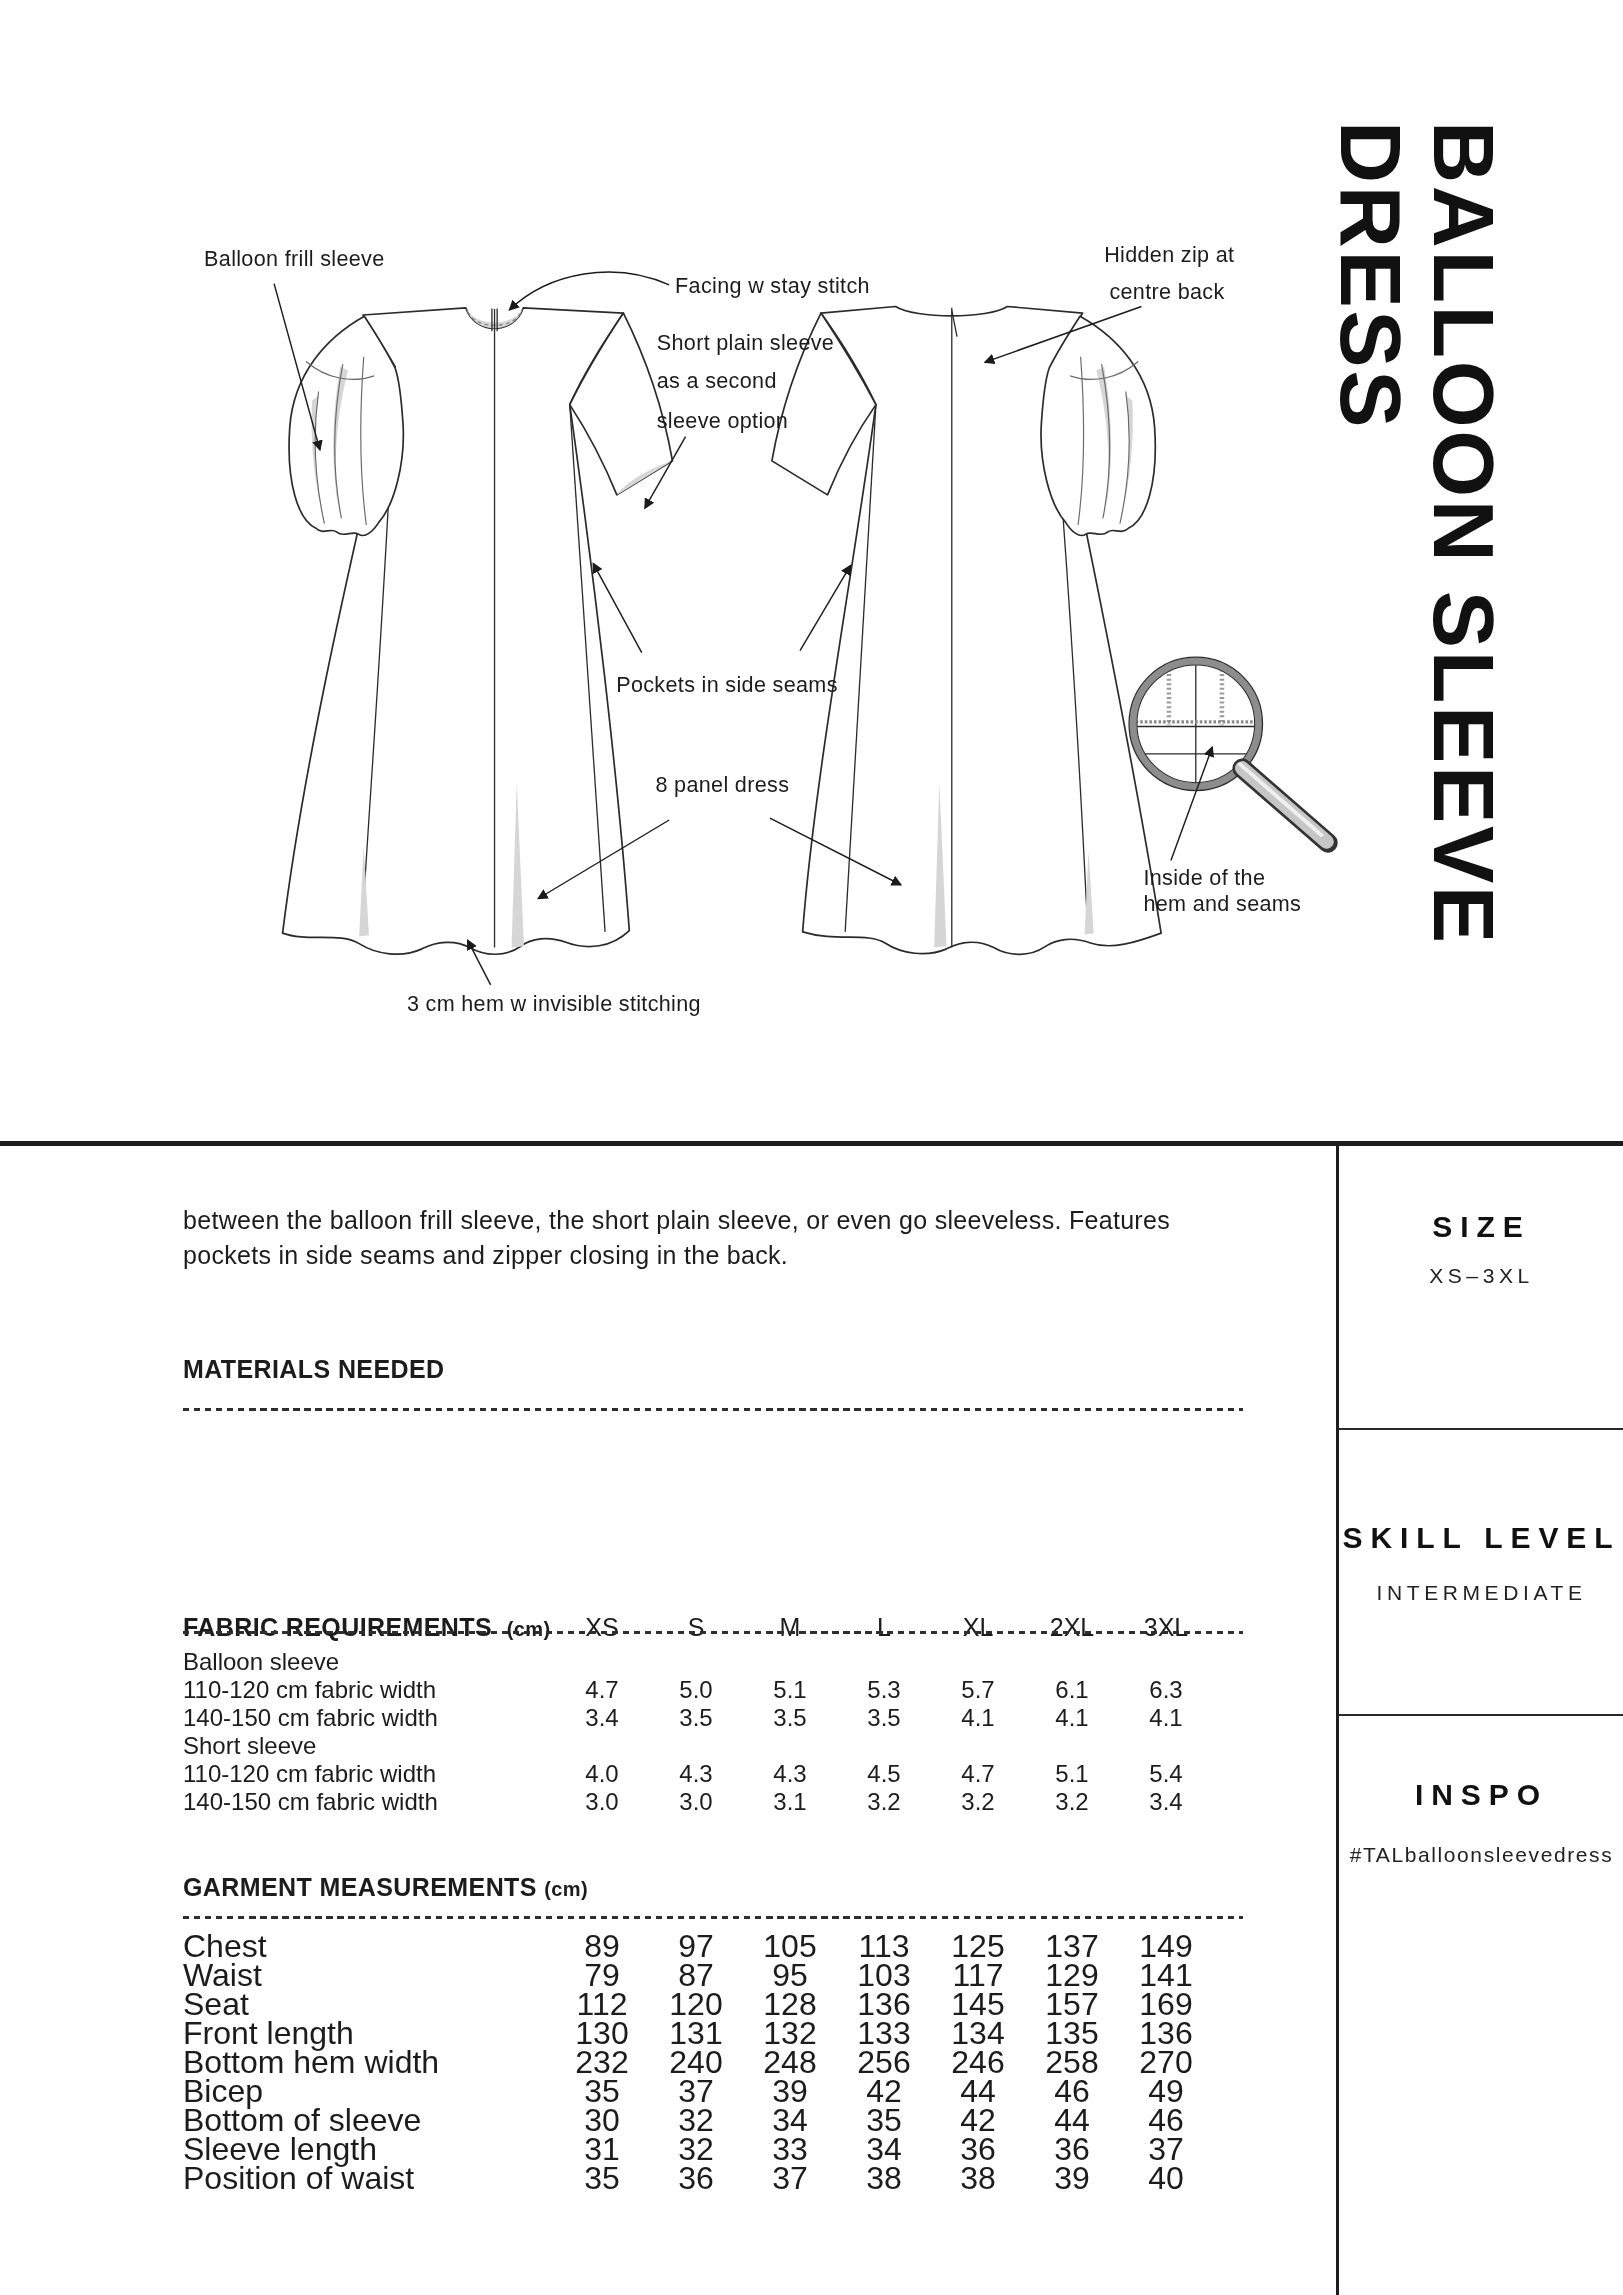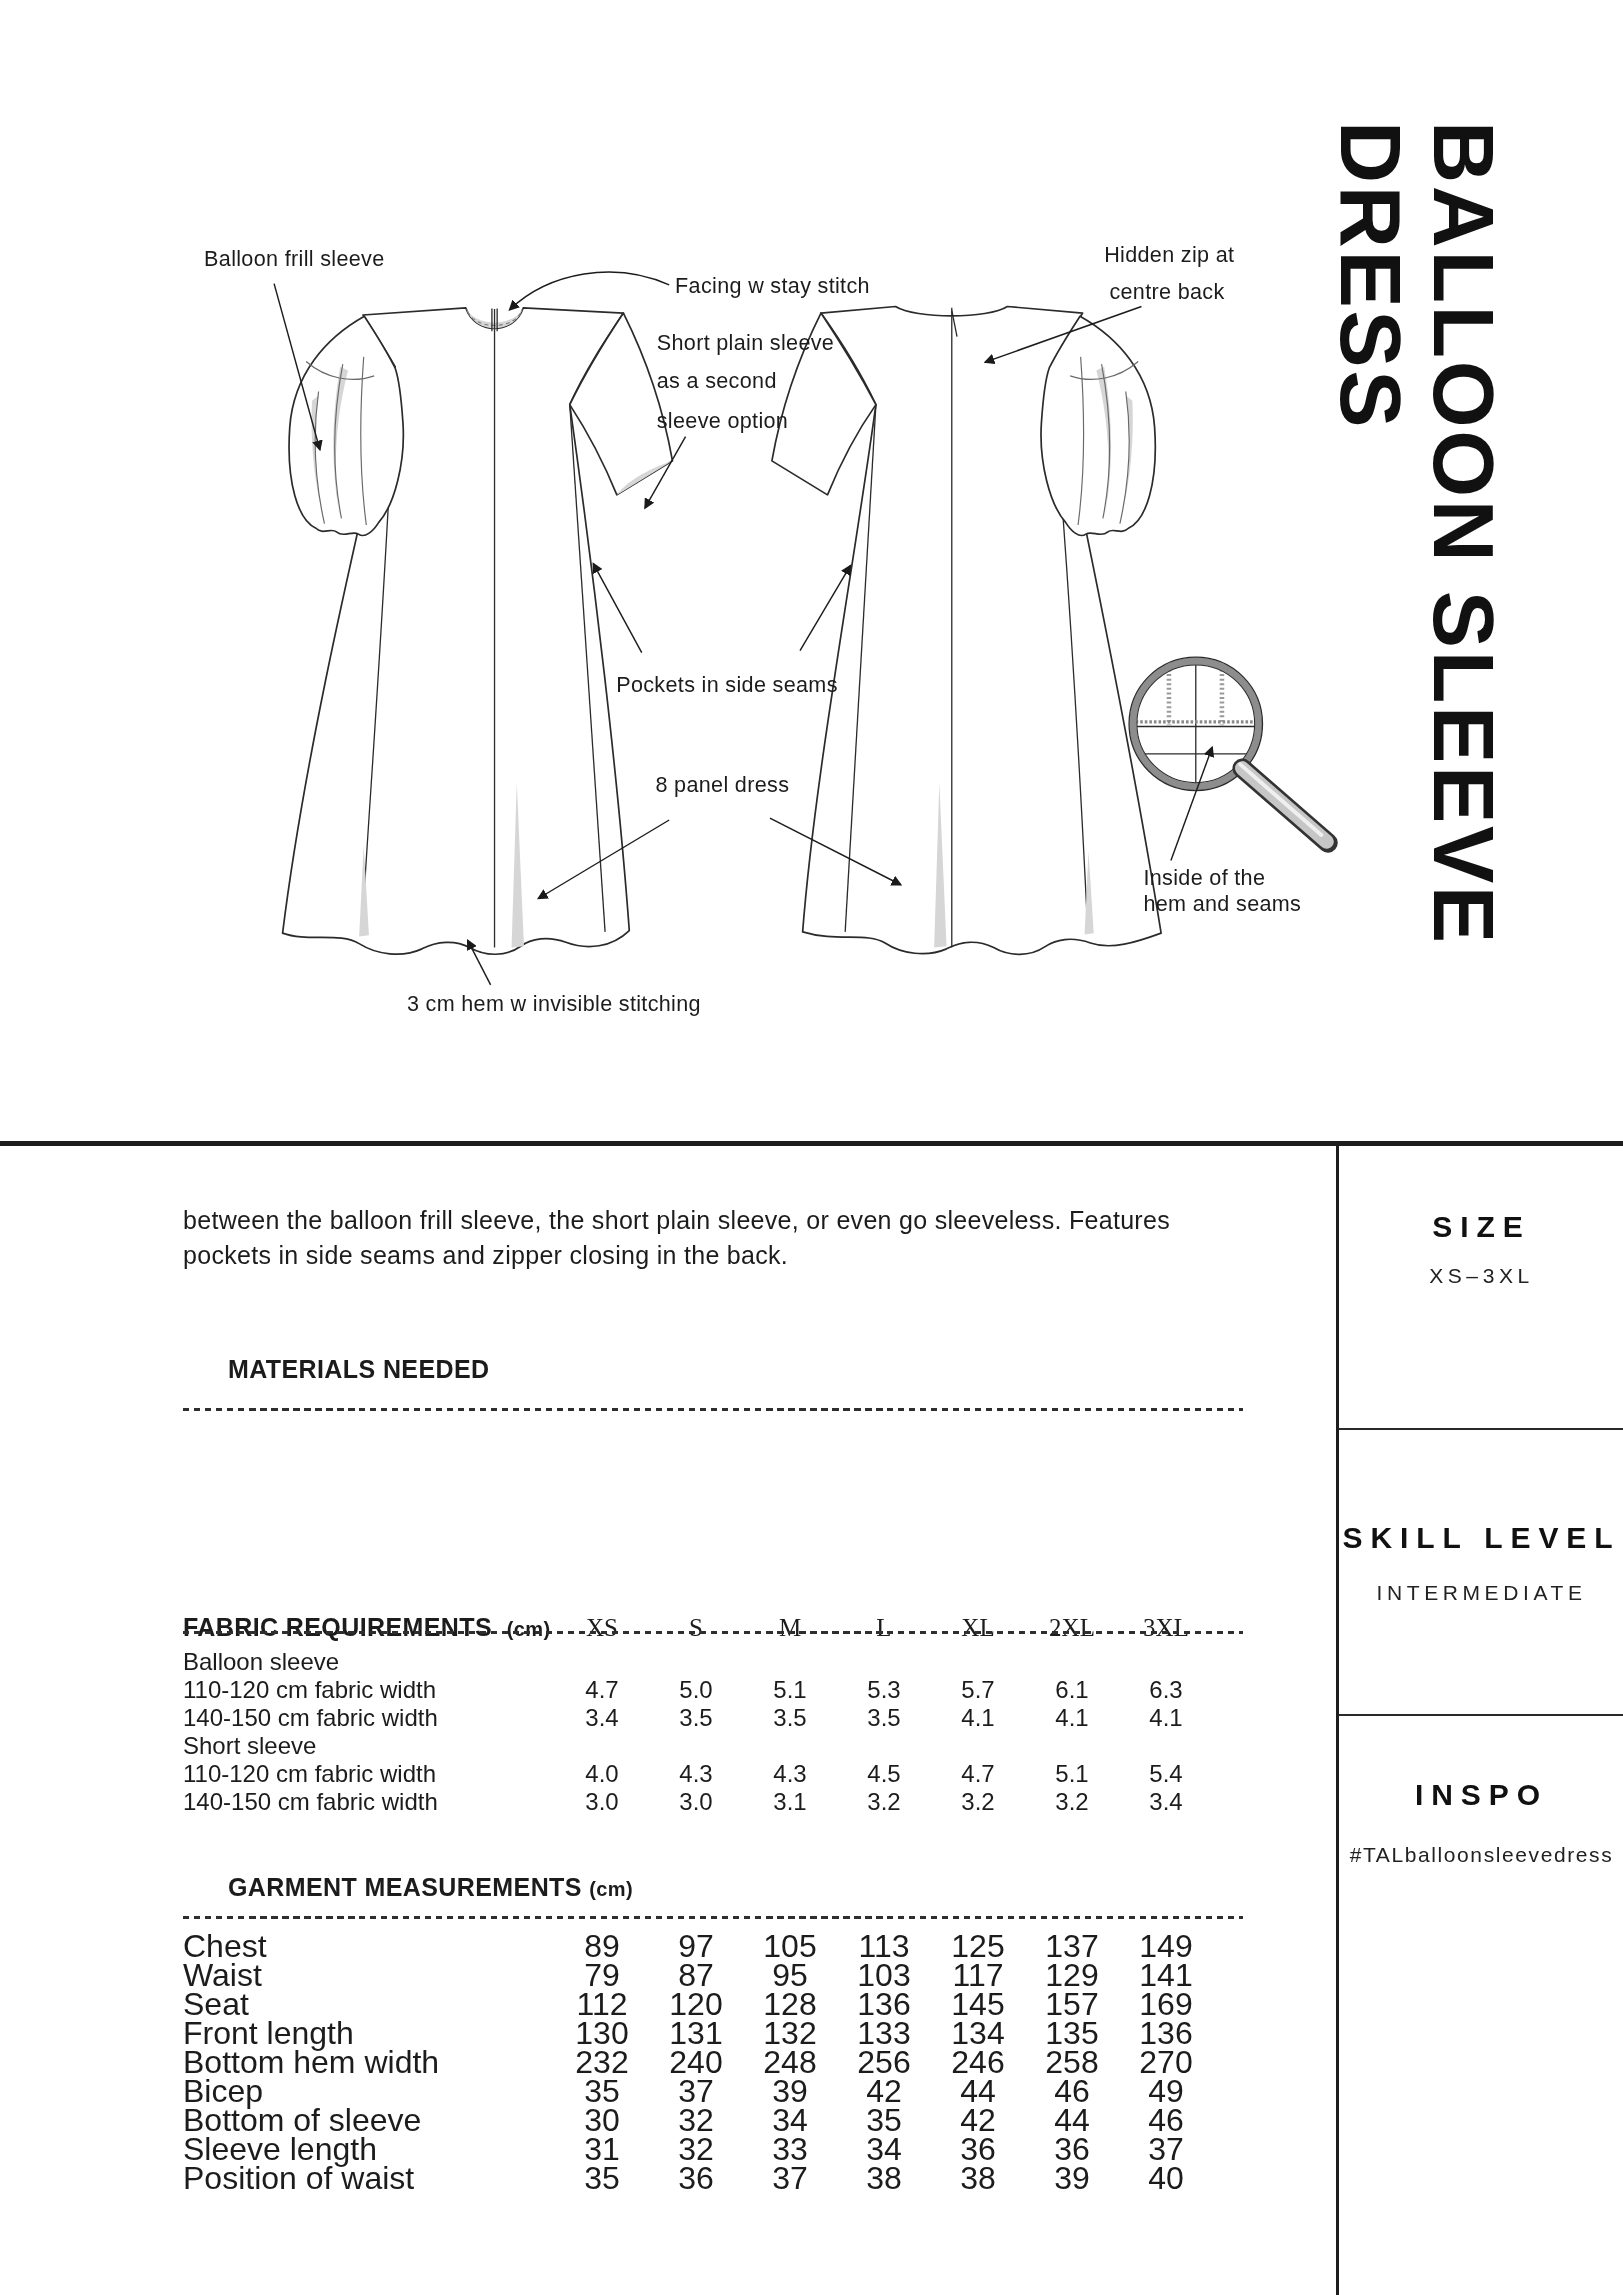--- a/index.html
+++ b/index.html
@@ -20,31 +20,31 @@
   svg text{font-family:"Liberation Sans", sans-serif;font-size:33px;fill:#1c1c1c;letter-spacing:.5px;}
   .lineart{stroke:#2b2b2b;stroke-width:2.6;fill:#ffffff;stroke-linejoin:round;stroke-linecap:round;}
   .seam{stroke:#2b2b2b;stroke-width:2;fill:none;}
   .fold{stroke:#6a6a6a;stroke-width:1.8;fill:none;}
   .shade{fill:#d6d6d6;stroke:none;}
   .ann{stroke:#1c1c1c;stroke-width:2.2;fill:none;}
 
   
   .desc{position:absolute;left:183px;top:1203px;width:1060px;font-size:25px;line-height:35px;letter-spacing:0.3px;}
   .desc b{letter-spacing:0.4px;}
-  .h-sec{position:absolute;left:183px;font-size:25px;font-weight:bold;letter-spacing:0.4px;margin-left:45px;}
+  .h-sec{position:absolute;left:183px;font-size:25px;font-weight:bold;letter-spacing:0.4px;}
   .h-sec .unit{font-size:20px;}
   .dashes{position:absolute;left:183px;width:1060px;height:2.6px;
           background:repeating-linear-gradient(90deg,#2e2e2e 0 6.5px,transparent 6.5px 11px);}
   .materials{position:absolute;left:183px;top:1419px;font-size:23.6px;line-height:28px;letter-spacing:0.3px;}
 
   .size-grid{display:grid;grid-template-columns:372px repeat(7,94px);}
   .fr-header{position:absolute;left:183px;top:1585px;font-size:25px;line-height:29px;margin-top:28px;}
   .fr-header .hd{font-weight:bold;letter-spacing:0.4px;}
   .fr-header .hd .unit{font-size:20px;}
-  .fr-header .sz{text-align:center;font-family:Liberation Serif, serif;}
+  .fr-header .sz{text-align:center;}
   .fr-table{position:absolute;left:183px;top:1648px;font-size:24px;line-height:28px;}
   .gm-table{position:absolute;left:183px;top:1932px;font-size:32px;line-height:29px;}
   .size-grid .group-label{grid-column:1 / -1;}
   .size-grid .num{text-align:center;}
 
   
   .sb{position:absolute;left:1339px;width:285px;text-align:center;}
   .sb-h{font-weight:bold;font-size:30px;letter-spacing:7.9px;color:#111;}
   .sb-v{font-size:21px;letter-spacing:4.6px;color:#222;}
   .sb-tag{font-size:21px;letter-spacing:1.6px;color:#222;}

